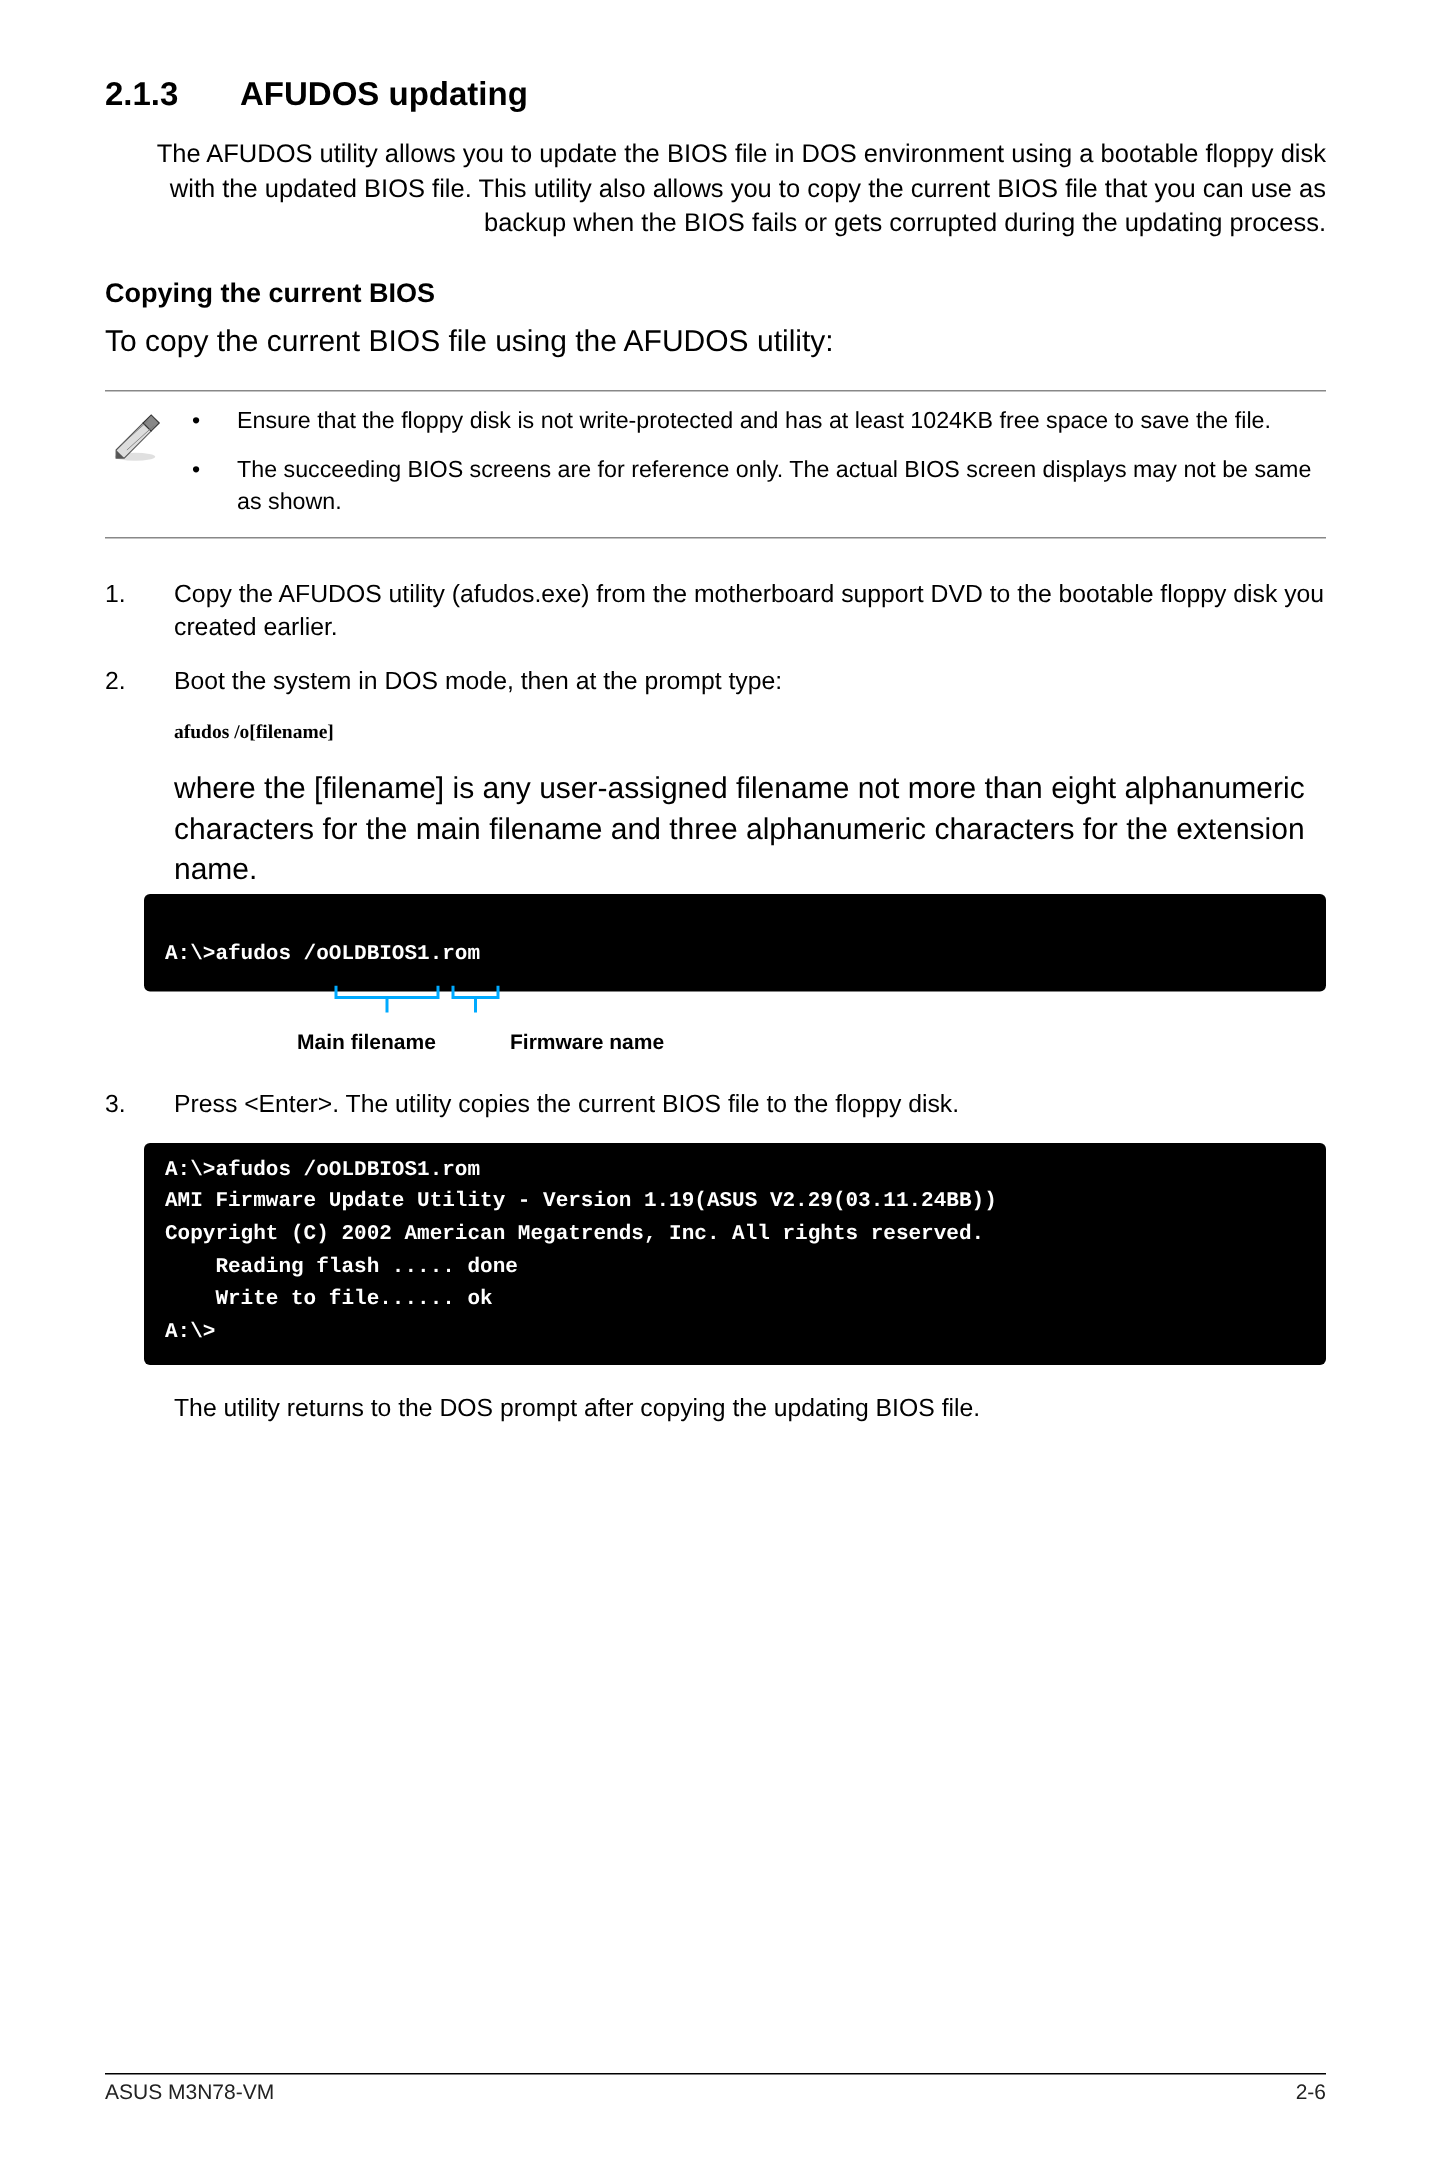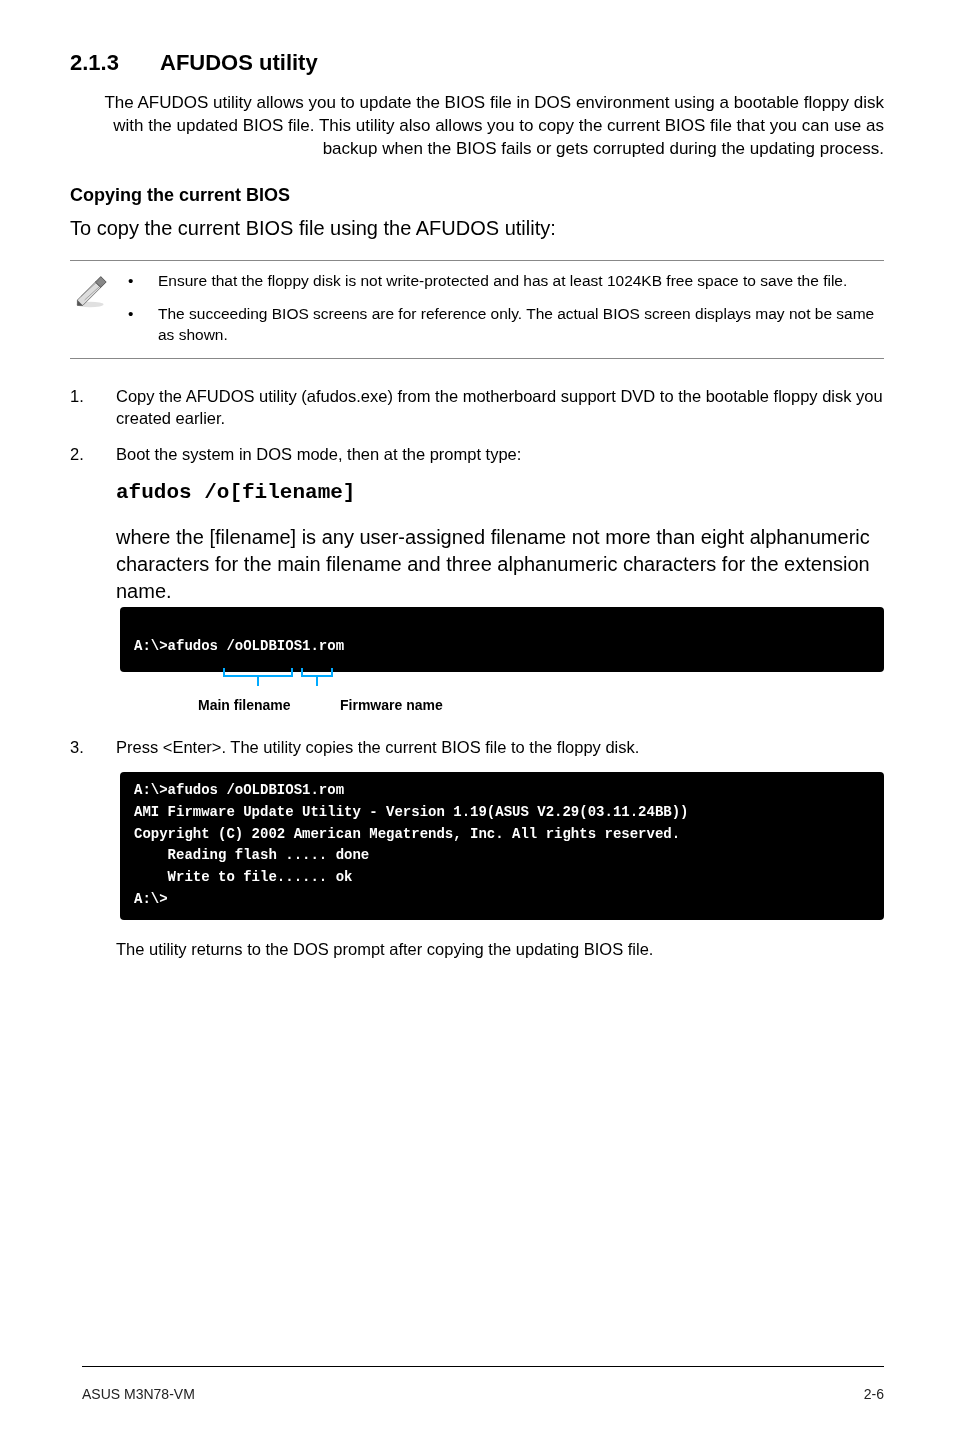--- a/index.html
+++ b/index.html
@@ -36,33 +36,33 @@
   .note-list { flex: 1; font-size: 15.5px; }
   .note-list .bullet-row { display:flex; margin-bottom: 12px; }
   .note-list .bullet-row:last-child { margin-bottom: 0; }
   .note-list .dot { width: 30px; flex:0 0 30px; }
   .note-list .txt { flex:1; }
 
   ol.steps { list-style:none; margin:0; padding:0; }
   ol.steps > li { display:flex; font-size:16.5px; margin-bottom:14px; }
   ol.steps > li .n { width:46px; flex:0 0 46px; }
   ol.steps > li .c { flex:1; }
-  .mono { font-family: Liberation Mono, monospace; font-weight:bold; font-size:21px; }
+  .mono { font-family: Liberation Serif, serif; font-weight:bold; font-size:13px; }
   .indent-code { margin: 6px 0 16px 46px; }
   .step-follow { margin: 0 0 2px 46px; font-size:20px; }
 
   
   .term {
     background:#000;
     color:#fff;
     font-family:"Courier New", monospace;
     font-size:14px;
     border-radius:4px;
     padding:8px 14px 10px 14px;
-    margin: 0 0 4px 50px;
+    margin: 0 0 4px 26px;
     line-height:1.55;
     white-space: pre;
     position: relative;
   }
   .term .cmd-bold { font-weight:bold; }
 
   .label-row {
     margin: 0 0 20px 46px;
     position: relative;
     height: 40px;
@@ -70,34 +70,34 @@
   .bracket-svg { position:absolute; top:-8px; left:0; }
   .label-main { position:absolute; top:20px; left:82px; font-size:14px; font-weight:bold; }
   .label-ext  { position:absolute; top:20px; left:224px; font-size:14px; font-weight:bold; }
 
   .term2 { margin-bottom: 18px; }
   .after-term { margin: 0 0 0 46px; font-size:16.5px; }
 
   .footer {
     position:absolute;
     bottom:34px;
-    left:82px; right:70px;
+    left:70px; right:70px;
     border-top:1px solid #000;
-    padding-top:18px;
+    padding-top:2px;
     display:flex;
     justify-content:space-between;
     font-size:14px;
     color:#222;
   }
 </style>
 </head>
 <body>
 
 <h2 class="section-title">
-  <span class="num">2.1.3</span><span>AFUDOS utility</span>
+  <span class="num">2.1.3</span><span>AFUDOS updating</span>
 </h2>
 
 <p class="intro">The AFUDOS utility allows you to update the BIOS file in DOS environment using a bootable floppy disk with the updated BIOS file. This utility also allows you to copy the current BIOS file that you can use as backup when the BIOS fails or gets corrupted during the updating process.</p>
 
 <h3 class="sub">Copying the current BIOS</h3>
 <p class="sub-text">To copy the current BIOS file using the AFUDOS utility:</p>
 
 <div class="note-block">
   <div class="note-icon">
     <svg viewBox="0 0 40 40">

